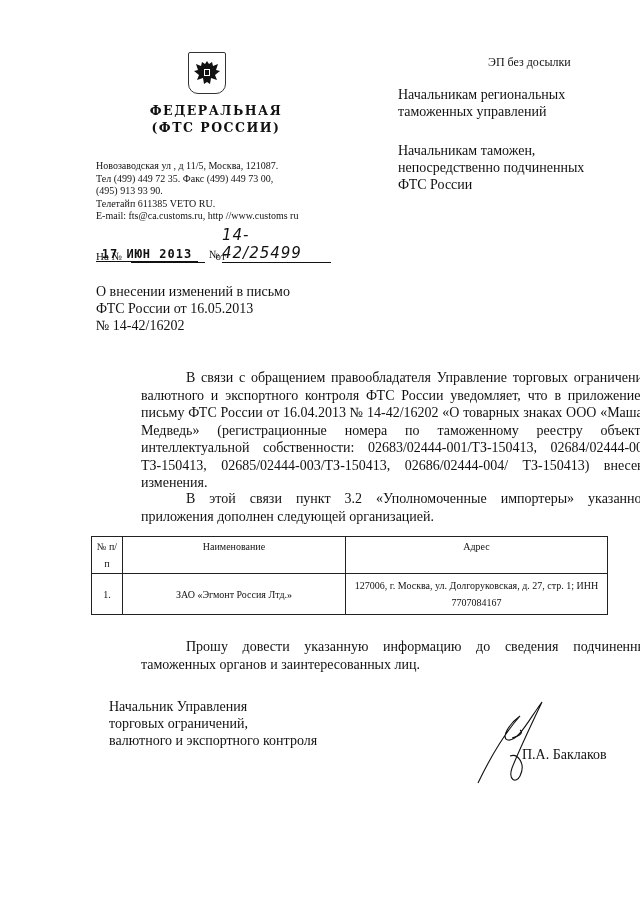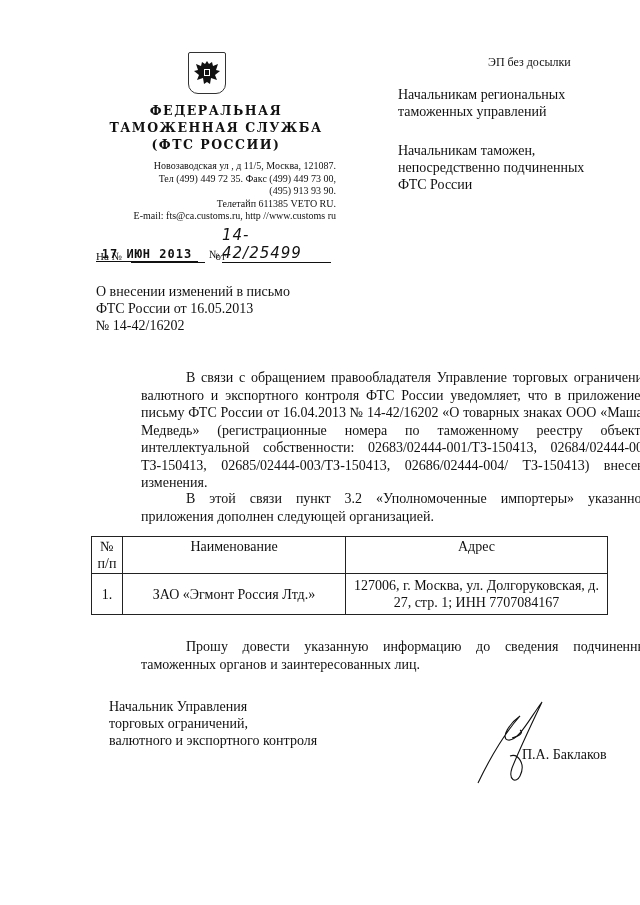--- a/index.html
+++ b/index.html
@@ -1,50 +1,49 @@
 <!DOCTYPE html>
 <html><head>
 <meta charset="utf-8">
 <style>
   html, body { margin: 0; padding: 0; background: #ffffff; }
   body { width: 640px; height: 905px; position: relative; overflow: hidden; color: #111; font-family: "Liberation Serif", serif; }
   .abs { position: absolute; }
   .emblem { left: 188px; top: 52px; width: 36px; height: 40px; border: 1px solid #333; border-radius: 2px 2px 10px 10px; display: flex; align-items: center; justify-content: center; }
   .org { left: 96px; width: 240px; text-align: center; font-weight: bold; font-family: "DejaVu Serif", serif; font-size: 12.5px; letter-spacing: 1.5px; line-height: 17px; }
-  .contacts { left: 96px; top: 160px; width: 240px; text-align: right; font-size: 10px; line-height: 12.5px; font-family: "Liberation Serif", serif; }
+  .contacts { left: 96px; top: 160px; width: 240px; text-align: left; font-size: 10px; line-height: 12.5px; font-family: "Liberation Serif", serif; }
   .regline { font-size: 11px; }
   .uline { border-bottom: 1px solid #111; display: inline-block; }
   .hand { font-family: "DejaVu Sans", sans-serif; font-style: italic; font-size: 15px; letter-spacing: 1px; }
   .stamp { font-family: "DejaVu Sans Mono", monospace; font-weight: bold; font-size: 12px; letter-spacing: 1px; }
   .right-block { left: 398px; font-size: 14px; line-height: 17px; }
   .subject { left: 96px; top: 283px; font-size: 14px; line-height: 17px; }
   .body-text { left: 97px; width: 513px; font-size: 14px; line-height: 17.5px; text-align: justify; }
   .indent { text-indent: 45px; margin-left: 44px; }
-  table.ins { position: absolute; left: 91px; top: 536px; width: 517px; border-collapse: collapse; font-size: 14px; padding-left: 24px; }
+  table.ins { position: absolute; left: 91px; top: 536px; width: 517px; border-collapse: collapse; font-size: 10px; padding-left: 24px; }
   table.ins td, table.ins th { border: 1px solid #222; font-weight: normal; text-align: center; vertical-align: top; padding: 1px 4px; line-height: 17px; }
   table.ins th { height: 32px; }
   table.ins td { height: 38px; vertical-align: middle; }
   .sig-title { left: 109px; top: 698px; font-size: 14px; line-height: 17px; }
   .sig-name { left: 522px; top: 747px; font-size: 14px; }
   .signature { left: 470px; top: 698px; }
 </style>
 </head>
 <body>
 
 <div class="abs emblem">
   <svg width="28" height="30" viewBox="0 0 28 30">
     <path d="M14 3 L16 6 L19 4 L20 8 L25 6 L23 12 L27 13 L22 17 L24 22 L18 20 L17 26 L14 24 L11 26 L10 20 L4 22 L6 17 L1 13 L5 12 L3 6 L8 8 L9 4 L12 6 Z" fill="#111"></path>
     <rect x="11" y="11" width="6" height="7" fill="#fff"></rect>
     <rect x="12" y="12" width="4" height="5" fill="#111"></rect>
   </svg>
 </div>
 
 <div class="abs org" style="top:102px">
   <div>ФЕДЕРАЛЬНАЯ</div>
-  <div>ТАМОЖЕННАЯ СЛУЖБА</div>
   <div>(ФТС РОССИИ)</div>
 </div>
 
 <div class="abs contacts">
   <div>Новозаводская ул , д 11/5, Москва, 121087.</div>
   <div>Тел (499) 449 72 35. Факс (499) 449 73 00,</div>
   <div>(495) 913 93 90.</div>
   <div>Телетайп 611385 VETO RU.</div>
   <div>E-mail: fts@ca.customs.ru, http //www.customs ru</div>
 </div>

